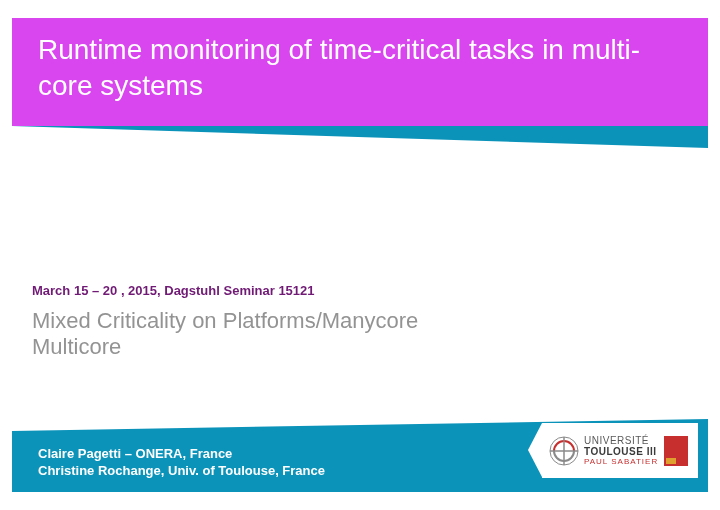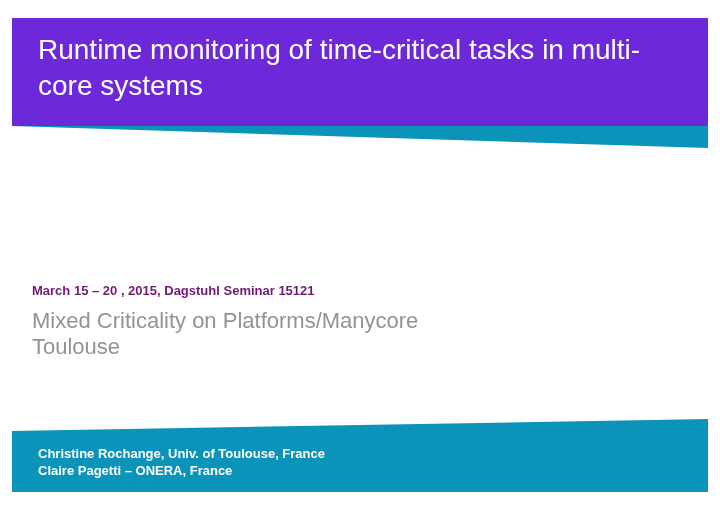--- a/index.html
+++ b/index.html
@@ -14,21 +14,21 @@
       font-family: Arial, Helvetica, sans-serif;
       position: relative;
       overflow: hidden;
     }
     .title-banner {
       position: absolute;
       top: 18px;
       left: 12px;
       width: 696px;
       height: 108px;
-      background: #6d28d9;
+      background: #d946ef;
       padding: 14px 26px 0 26px;
     }
     .title-banner::after {
       content: "";
       position: absolute;
       bottom: -22px;
       left: 0;
       width: 0;
       height: 0;
       border-top: 22px solid #0b93ba;
@@ -161,20 +161,37 @@
 <body>
 
 <div class="title-banner">
   <div class="title-text">Runtime monitoring of time-critical tasks in multi-core systems</div>
 </div>
 
 <div class="date-line">March 15 – 20 , 2015, Dagstuhl Seminar 15121</div>
 
 <div class="subtitle">
   <div>Mixed Criticality on Platforms/Manycore</div>
-  <div>Toulouse</div>
+  <div>Multicore</div>
 </div>
 
 <div class="footer-banner">
+  <div class="author-line">Claire Pagetti – ONERA, France</div>
   <div class="author-line">Christine Rochange, Univ. of Toulouse, France</div>
-  <div class="author-line">Claire Pagetti – ONERA, France</div>
 
+  <div class="logo-box">
+    <div class="logo-circle">
+      <svg viewBox="0 0 32 44">
+        <circle cx="16" cy="22" r="14" fill="none" stroke="#8a8a8a" stroke-width="1"></circle>
+        <path d="M 6 22 A 10 10 0 0 1 26 22" fill="none" stroke="#c72f2f" stroke-width="2"></path>
+        <path d="M 6 22 A 10 10 0 0 0 26 22" fill="none" stroke="#8a8a8a" stroke-width="2"></path>
+        <line x1="16" y1="8" x2="16" y2="36" stroke="#8a8a8a" stroke-width="1.5"></line>
+        <line x1="2" y1="22" x2="30" y2="22" stroke="#8a8a8a" stroke-width="1.5"></line>
+      </svg>
+    </div>
+    <div class="logo-text">
+      <div class="logo-line1">UNIVERSITÉ</div>
+      <div class="logo-line2">TOULOUSE III</div>
+      <div class="logo-line3">PAUL SABATIER</div>
+    </div>
+    <div class="small-crest"></div>
+  </div>
 </div>
 
 </body></html>

